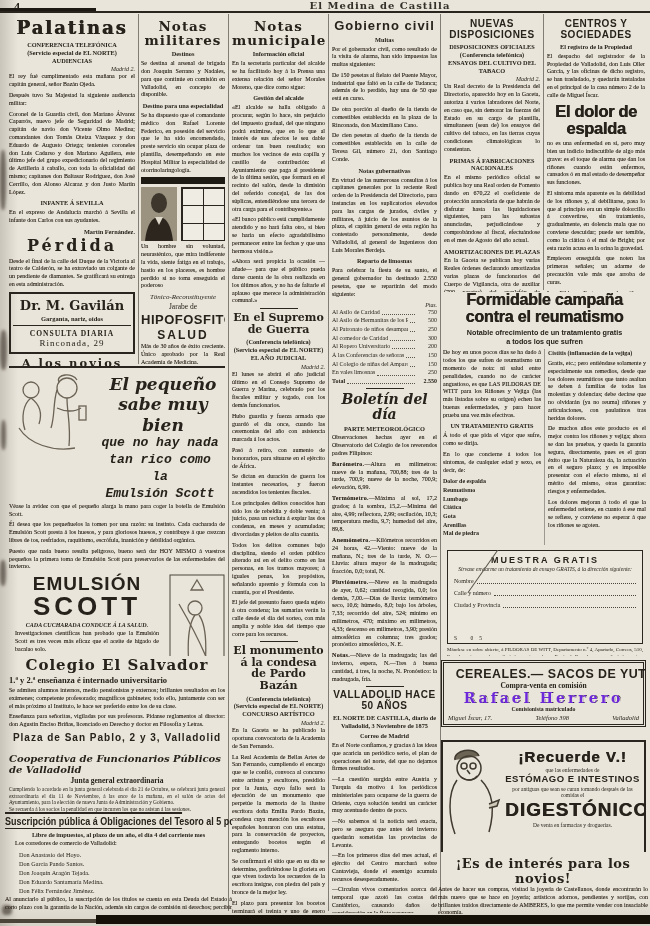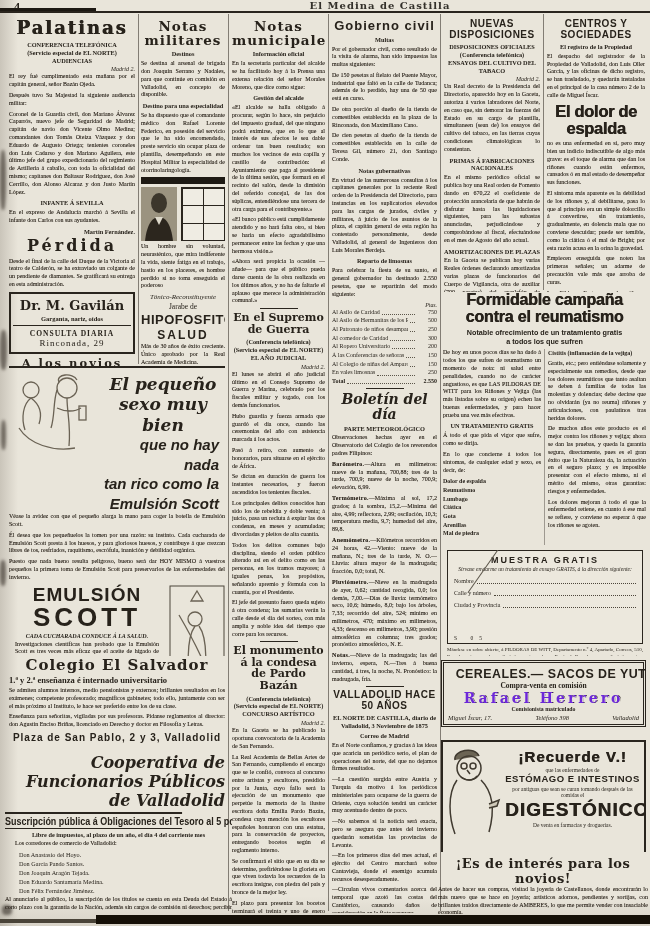--- a/index.html
+++ b/index.html
@@ -66,34 +66,34 @@
   .grid{flex:1;border:1px solid #2a251e;display:grid;grid-template-columns:1fr 1fr;grid-template-rows:1fr 1fr 1fr;background:#efece3;}
   .cell{border:1px solid #2a251e;margin:-.5px;}
   .lns{margin:2px 0;}
   .ail{font-size:6px;font-weight:bold;line-height:1.45;}
   
   .ad{position:absolute;overflow:hidden;}
   #ad-scott{left:9px;top:366px;width:216px;height:288px;border-top:2px solid #2a251e;}
   .scott-head{display:flex;}
   .scott-titles{flex:1;padding-top:6px;}
   .st1{font-family:"DejaVu Serif",serif;font-style:italic;font-weight:bold;font-size:17px;text-align:center;line-height:1.2;}
-  .st2{font-family:Liberation Sans, sans-serif;font-style:italic;font-weight:bold;font-size:15px;text-align:right;padding-right:6px;line-height:1.3;}
+  .st2{font-family:Liberation Mono, monospace;font-style:italic;font-weight:bold;font-size:13px;text-align:center;padding-right:6px;line-height:1.3;}
   .scott-bottom{display:flex;gap:4px;}
   .scott-brandcol{flex:1;text-align:center;}
   .sb1{font-family:"Liberation Sans",sans-serif;font-weight:bold;font-size:19px;letter-spacing:1px;line-height:1;}
   .sb2{font-family:"Liberation Sans",sans-serif;font-weight:bold;font-size:26px;letter-spacing:4px;line-height:1;}
   .sb-slogan{font-size:6px;font-weight:bold;font-style:italic;margin:3px 0 2px;}
   .sb-p{font-size:6px;text-align:justify;padding:0 6px;}
   .sb-slogan2{font-size:6.8px;font-weight:bold;font-style:italic;margin-top:3px;}
   #ad-colegio{left:9px;top:656px;width:216px;height:97px;}
   .cg1{font-family:"DejaVu Serif",serif;font-weight:bold;font-size:15px;text-align:center;letter-spacing:1px;}
   .cg2{font-family:Liberation Serif, serif;font-weight:bold;font-size:8.5px;margin:1px 0 2px;}
   .cg3{font-family:"Liberation Sans",sans-serif;font-weight:bold;font-size:10px;text-align:center;letter-spacing:1px;margin-top:2px;}
   #ad-coop{left:9px;top:753px;width:216px;height:59px;}
-  .cp1{font-family:"DejaVu Serif",serif;font-style:italic;font-weight:bold;font-size:16px;text-align:right;}
+  .cp1{font-family:"DejaVu Serif",serif;font-style:italic;font-weight:bold;font-size:10px;text-align:left;}
   .cp2{font-weight:bold;font-size:7.5px;text-align:center;margin:1px 0;}
   #ad-susc{left:5px;top:812px;width:227px;height:98px;}
   .su1{font-family:"Liberation Sans",sans-serif;font-weight:bold;font-size:11.5px;white-space:nowrap;
     transform:scaleX(.78);transform-origin:left;border-top:2px solid #2a251e;border-bottom:1px solid #2a251e;padding:1px 0;}
   .su2{font-size:6.3px;font-weight:bold;text-align:center;margin:2px 0;}
   .su-name{font-size:6.2px;margin-left:14px;line-height:1.45;}
   #ad-reuma{left:443px;top:292px;width:203px;height:257px;}
   .ru1{font-family:"Liberation Sans",sans-serif;font-weight:bold;font-size:16px;text-align:center;line-height:1.05;letter-spacing:-.2px;text-shadow:.5px 0 #27221b;}
   .ru2{font-family:"Liberation Sans",sans-serif;font-weight:bold;font-size:7.2px;text-align:center;line-height:1.3;margin:2px 0 3px;}
   .reuma-body{column-count:2;column-gap:7px;column-rule:1px solid rgba(45,40,33,.4);height:196px;overflow:hidden;}
@@ -378,21 +378,21 @@
               <path d="M58 30 C58 44 62 58 60 78 M48 40 C56 44 66 44 72 40"></path>
               <circle cx="22" cy="22" r="8"></circle>
               <path d="M22 30 C14 36 12 50 16 62 M22 30 C30 36 34 44 30 56"></path>
               <path d="M10 60 C20 76 44 84 66 80"></path>
               <rect x="70" y="38" width="7" height="14"></rect>
             </g>
           </svg>
         </span>
       <div class="scott-titles">
         <div class="st1">El pequeño</div>
-        <div class="st1">sexo muy bien</div>
+        <div class="st1">sabe muy bien</div>
         <div class="st2">que no hay nada</div>
         <div class="st2">tan rico como la</div>
         <div class="st2">Emulsión Scott</div>
       </div>
     </div>
     <div class="para">Véase la avidez con que el pequeño alarga la mano para coger la botella de Emulsión Scott.</div>
     <div class="para">Él desea que los pequeñuelos la tomen por una razón: su instinto. Cada cucharada de Emulsión Scott presta á los huesos, y para gloriosos huesos, y contribuye á que crezcan libres de tos, resfriados, raquitismo, escrófula, inanición y debilidad orgánica.</div>
     <div class="para">Puesto que nada bueno resulta peligroso, bueno será dar HOY MISMO á vuestros pequeños la primera toma de Emulsión Scott para preservarlos de las enfermedades del invierno.</div>
     <div class="scott-bottom">
       <div class="scott-brandcol">

